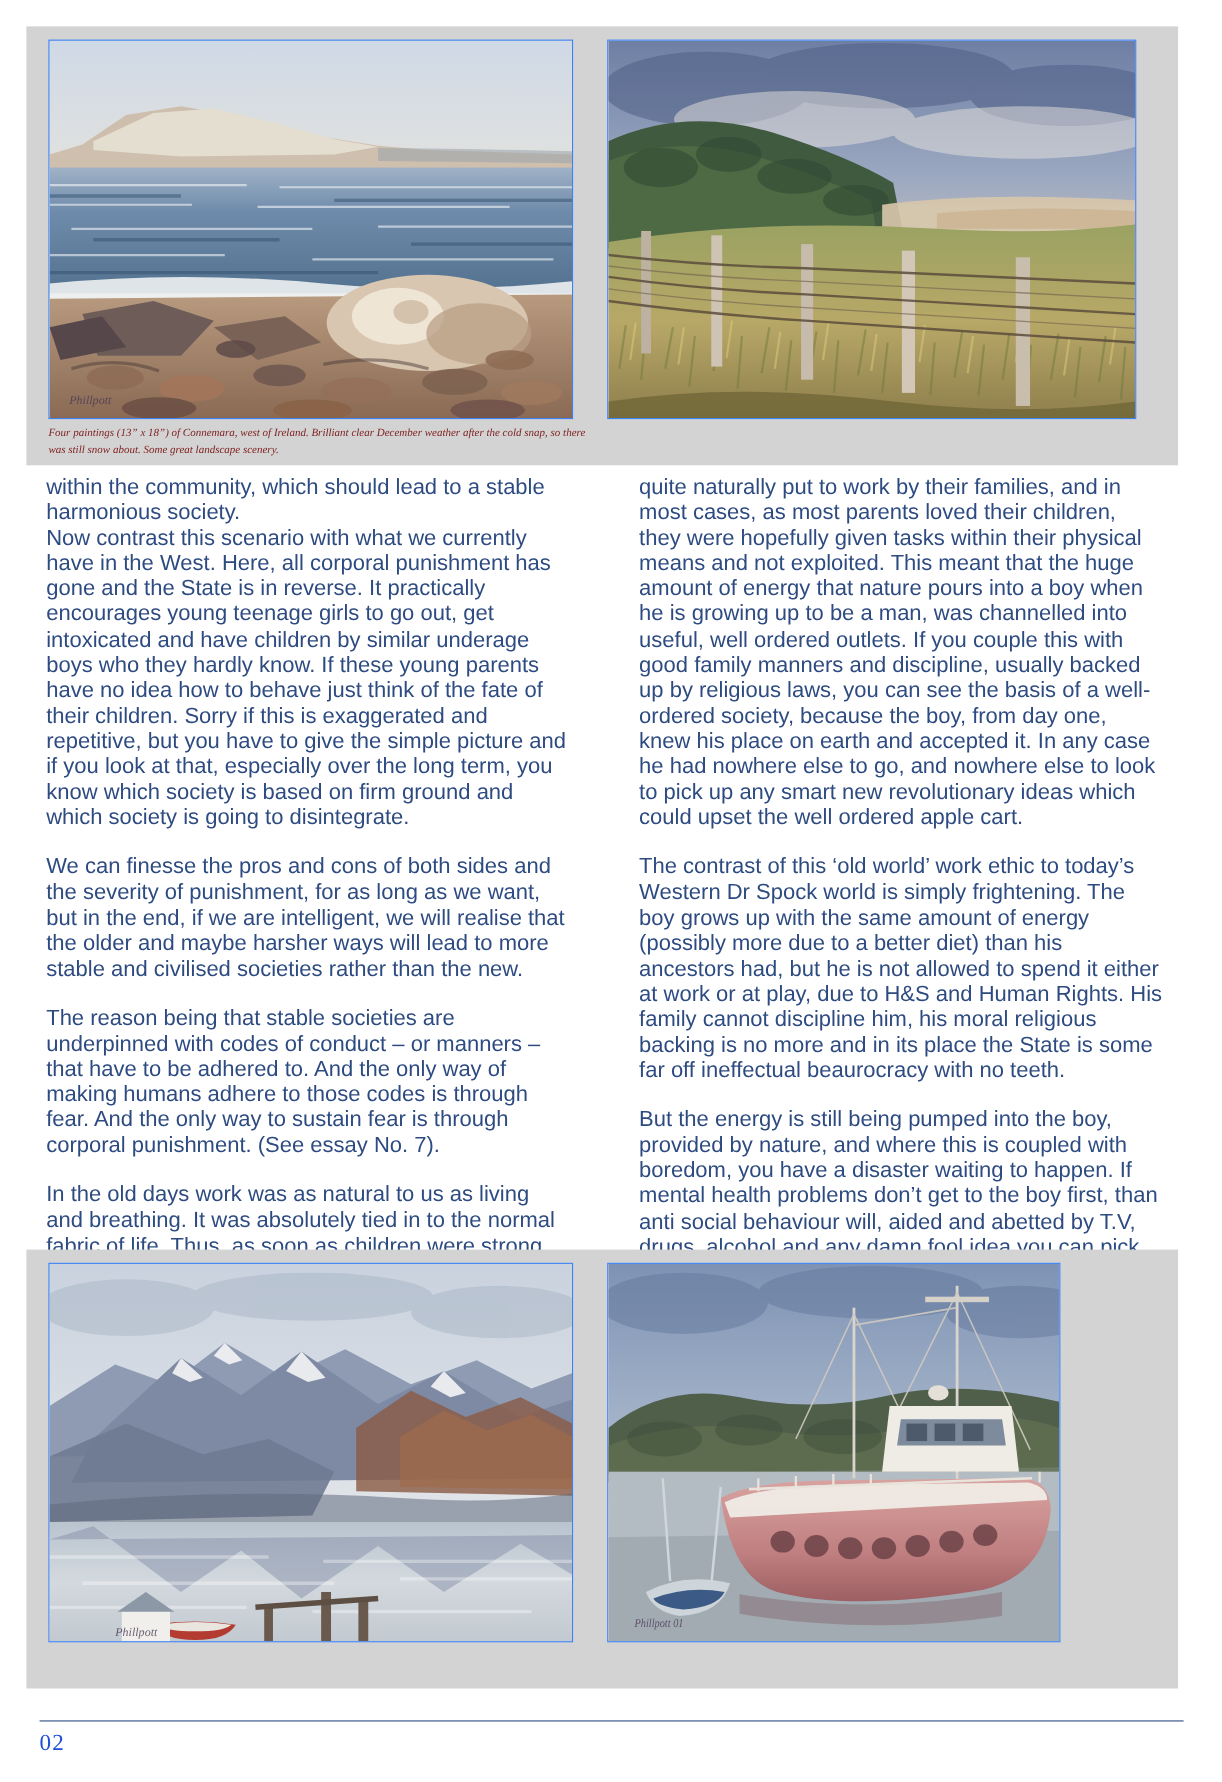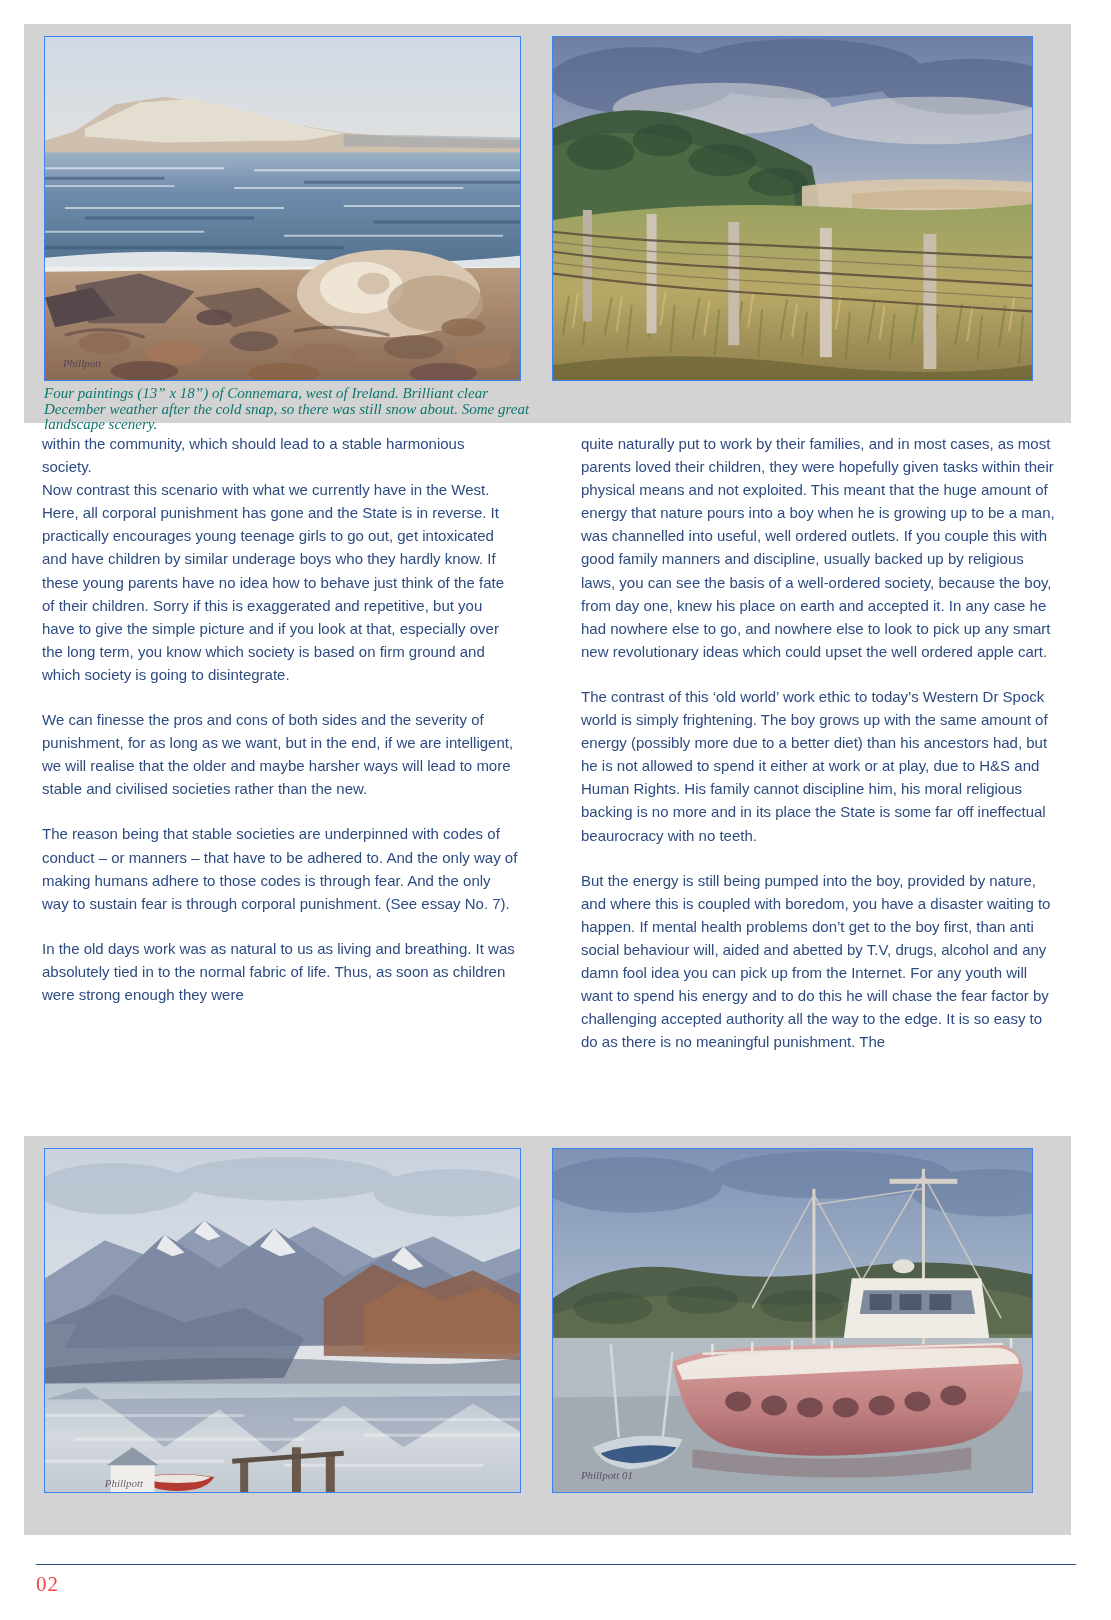--- a/index.html
+++ b/index.html
@@ -24,59 +24,59 @@
   .plate{
     position:absolute;
     border:1px solid #3b82f6;
     box-sizing:border-box;
     overflow:hidden;
     background:#cfd8e0;
   }
   .plate-tl{left:20px;top:12px;width:477px;height:345px;}
   .plate-tr{left:528px;top:12px;width:481px;height:345px;}
   .plate-bl{left:20px;top:12px;width:477px;height:345px;}
-  .plate-br{left:528px;top:12px;width:481px;height:345px;}
+  .plate-br{left:528px;top:12px;width:412px;height:345px;}
 
   .plate svg{display:block;width:100%;height:100%;}
 
   .caption{
     position:absolute;
     font-family:"Liberation Serif", serif;
     font-style:italic;
-    font-size:15px;
+    font-size:10px;
     line-height:15.6px;
-    color:#0f766e;
+    color:#7f1d1d;
   }
   .cap-left{left:20px;top:362px;width:496px;}
   .cap-right{left:528px;top:362px;width:470px;}
 
   
   .body-area{position:absolute;left:24px;top:432px;width:1047px;height:700px;}
   .col{
     position:absolute;top:0;width:476px;
     color:#2d4b81;
-    font-size:15px;
+    font-size:20px;
     line-height:23.1px;
     font-family:"Liberation Sans", sans-serif;
   }
   .col-left{left:18px;}
   .col-right{left:557px;}
   .col p{margin:0 0 22px 0;}
   .col p.tight{margin-bottom:0;}
   .col p.bold{font-weight:bold;}
 
   
   .footer-rule{
     position:absolute;left:36px;top:1564px;width:1040px;height:0;
     border-top:1.6px solid #2d4b81;
   }
   .folio{
     position:absolute;left:36px;top:1572px;
     font-family:"Liberation Serif", serif;
-    font-size:21px;color:#ef4444;letter-spacing:1px;
+    font-size:21px;color:#1d4ed8;letter-spacing:1px;
   }
 
   .sig{
     font-family:"Liberation Serif", serif;
     font-size:11px;fill:#4a3a56;font-style:italic;opacity:.8;
   }
 </style>
 </head>
 <body>
 

